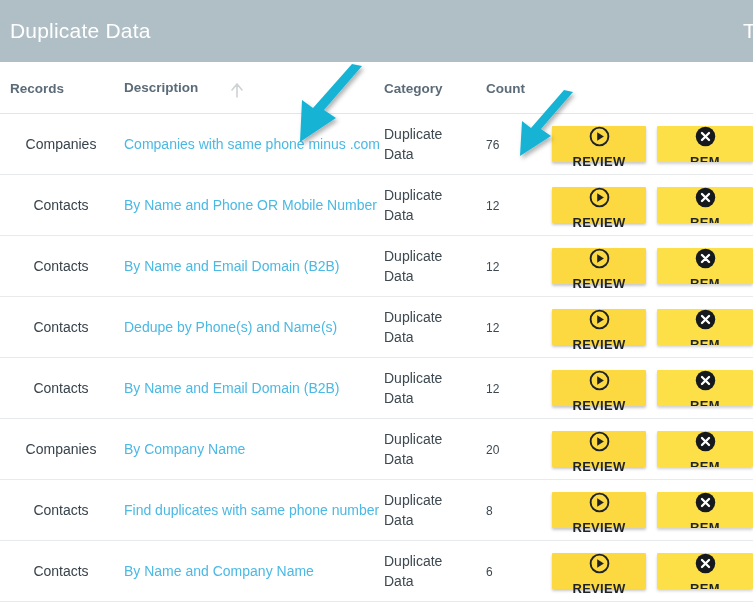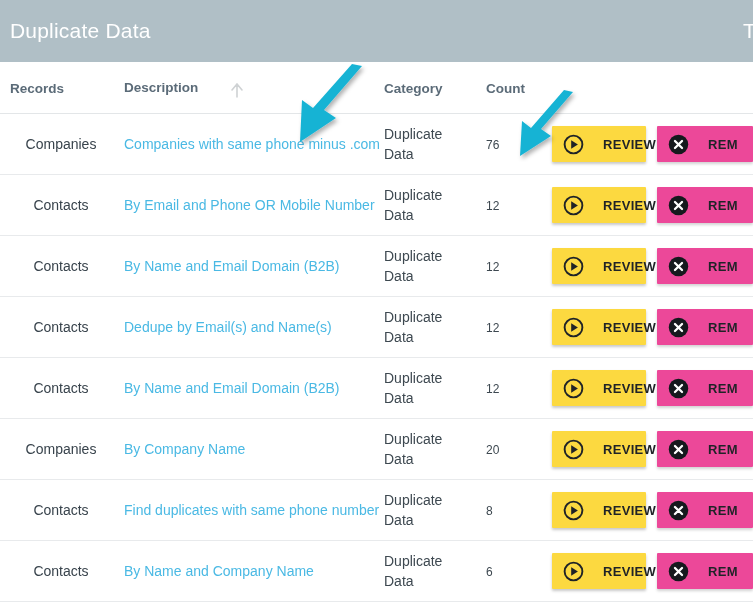--- a/index.html
+++ b/index.html
@@ -118,42 +118,43 @@
     line-height: 20px;
     width: 72px;
   }
   .count-cell { color: #3d4850; font-size: 12px; }
 
   
   .btn {
     border: none;
     display: inline-flex;
     align-items: center;
-    gap: 19px;
+    gap: 7px;
     font-family: "Liberation Sans", sans-serif;
     font-size: 13px;
     font-weight: 700;
     letter-spacing: 0.3px;
     cursor: pointer;
     padding: 0 11px;
     height: 36px;
     white-space: nowrap;
+    flex-direction: column;
   }
   .btn-review {
     background: #fcd council;
   }
   .btn-review {
     background: #fcd940;
     color: #1f2327;
     box-shadow: 0 2px 3px rgba(0,0,0,0.22);
     border-radius: 1px;
     width: 94px;
   }
   .btn-remove {
-    background: #ec4899;
+    background: #fde047;
     color: #1f2327;
     box-shadow: 0 2px 3px rgba(0,0,0,0.18);
     border-radius: 1px;
     width: 96px;
     overflow: hidden;
   }
   .icon-circle-play, .icon-circle-x {
     flex: 0 0 auto;
     width: 21px;
     height: 21px;
@@ -225,21 +226,21 @@
                 <svg class="icon-circle-x" viewBox="0 0 22 22" aria-hidden="true">
                   <circle cx="11" cy="11" r="10.2" fill="#15191d"></circle>
                   <path d="M7.3 7.3 L14.7 14.7 M14.7 7.3 L7.3 14.7" stroke="#ffffff" stroke-width="2.4" stroke-linecap="round"></path>
                 </svg>
               </span>
               <span>REM</span>
             </button></td>
         </tr>
         <tr>
           <td class="col-records"><span class="records-cell">Contacts</span></td>
-          <td class="col-desc"><a class="desc-link" href="#">By Email and Phone OR Mobile Number</a></td>
+          <td class="col-desc"><a class="desc-link" href="#">By Name and Phone OR Mobile Number</a></td>
           <td class="col-category">
             <div class="category-cell">Duplicate Data</div>
           </td>
           <td class="col-count"><span class="count-cell">12</span></td>
           <td class="col-review"><button class="btn btn-review">
               <span>
                 <svg class="icon-circle-play" viewBox="0 0 22 22" aria-hidden="true">
                   <circle cx="11" cy="11" r="9.3" fill="none" stroke="#1f2327" stroke-width="2"></circle>
                   <path d="M8.6 6.6 L15.6 11 L8.6 15.4 Z" fill="#1f2327"></path>
                 </svg>
@@ -277,21 +278,21 @@
                 <svg class="icon-circle-x" viewBox="0 0 22 22" aria-hidden="true">
                   <circle cx="11" cy="11" r="10.2" fill="#15191d"></circle>
                   <path d="M7.3 7.3 L14.7 14.7 M14.7 7.3 L7.3 14.7" stroke="#ffffff" stroke-width="2.4" stroke-linecap="round"></path>
                 </svg>
               </span>
               <span>REM</span>
             </button></td>
         </tr>
         <tr>
           <td class="col-records"><span class="records-cell">Contacts</span></td>
-          <td class="col-desc"><a class="desc-link" href="#">Dedupe by Email(s) and Name(s)</a></td>
+          <td class="col-desc"><a class="desc-link" href="#">Dedupe by Phone(s) and Name(s)</a></td>
           <td class="col-category">
             <div class="category-cell">Duplicate Data</div>
           </td>
           <td class="col-count"><span class="count-cell">12</span></td>
           <td class="col-review"><button class="btn btn-review">
               <span>
                 <svg class="icon-circle-play" viewBox="0 0 22 22" aria-hidden="true">
                   <circle cx="11" cy="11" r="9.3" fill="none" stroke="#1f2327" stroke-width="2"></circle>
                   <path d="M8.6 6.6 L15.6 11 L8.6 15.4 Z" fill="#1f2327"></path>
                 </svg>

